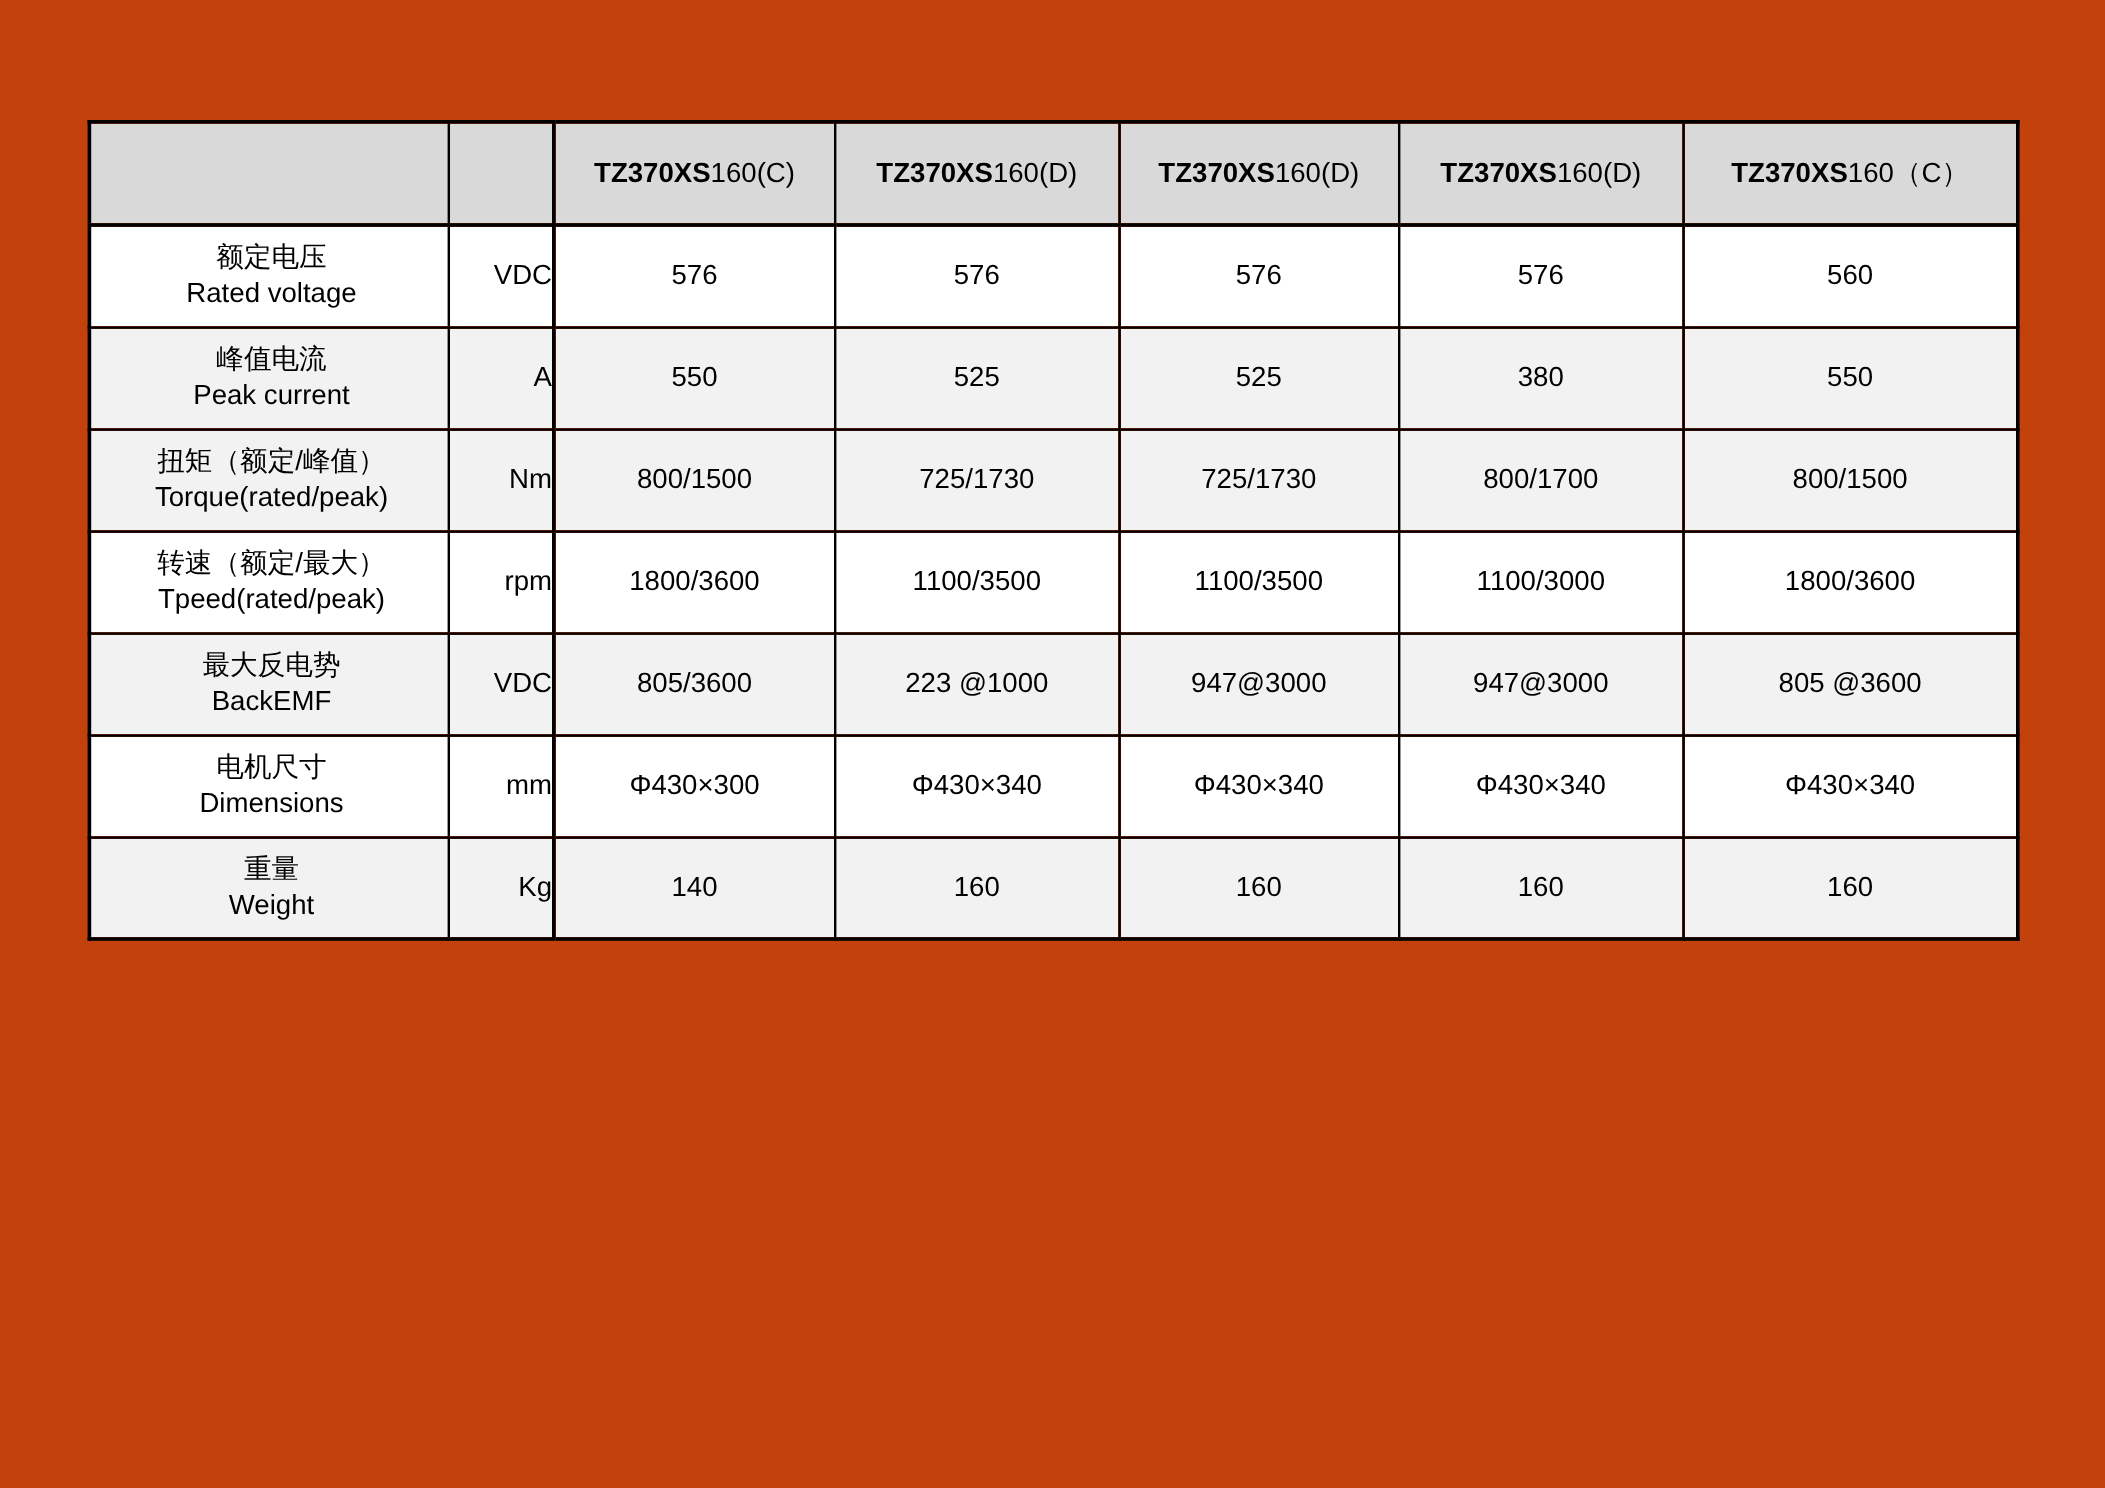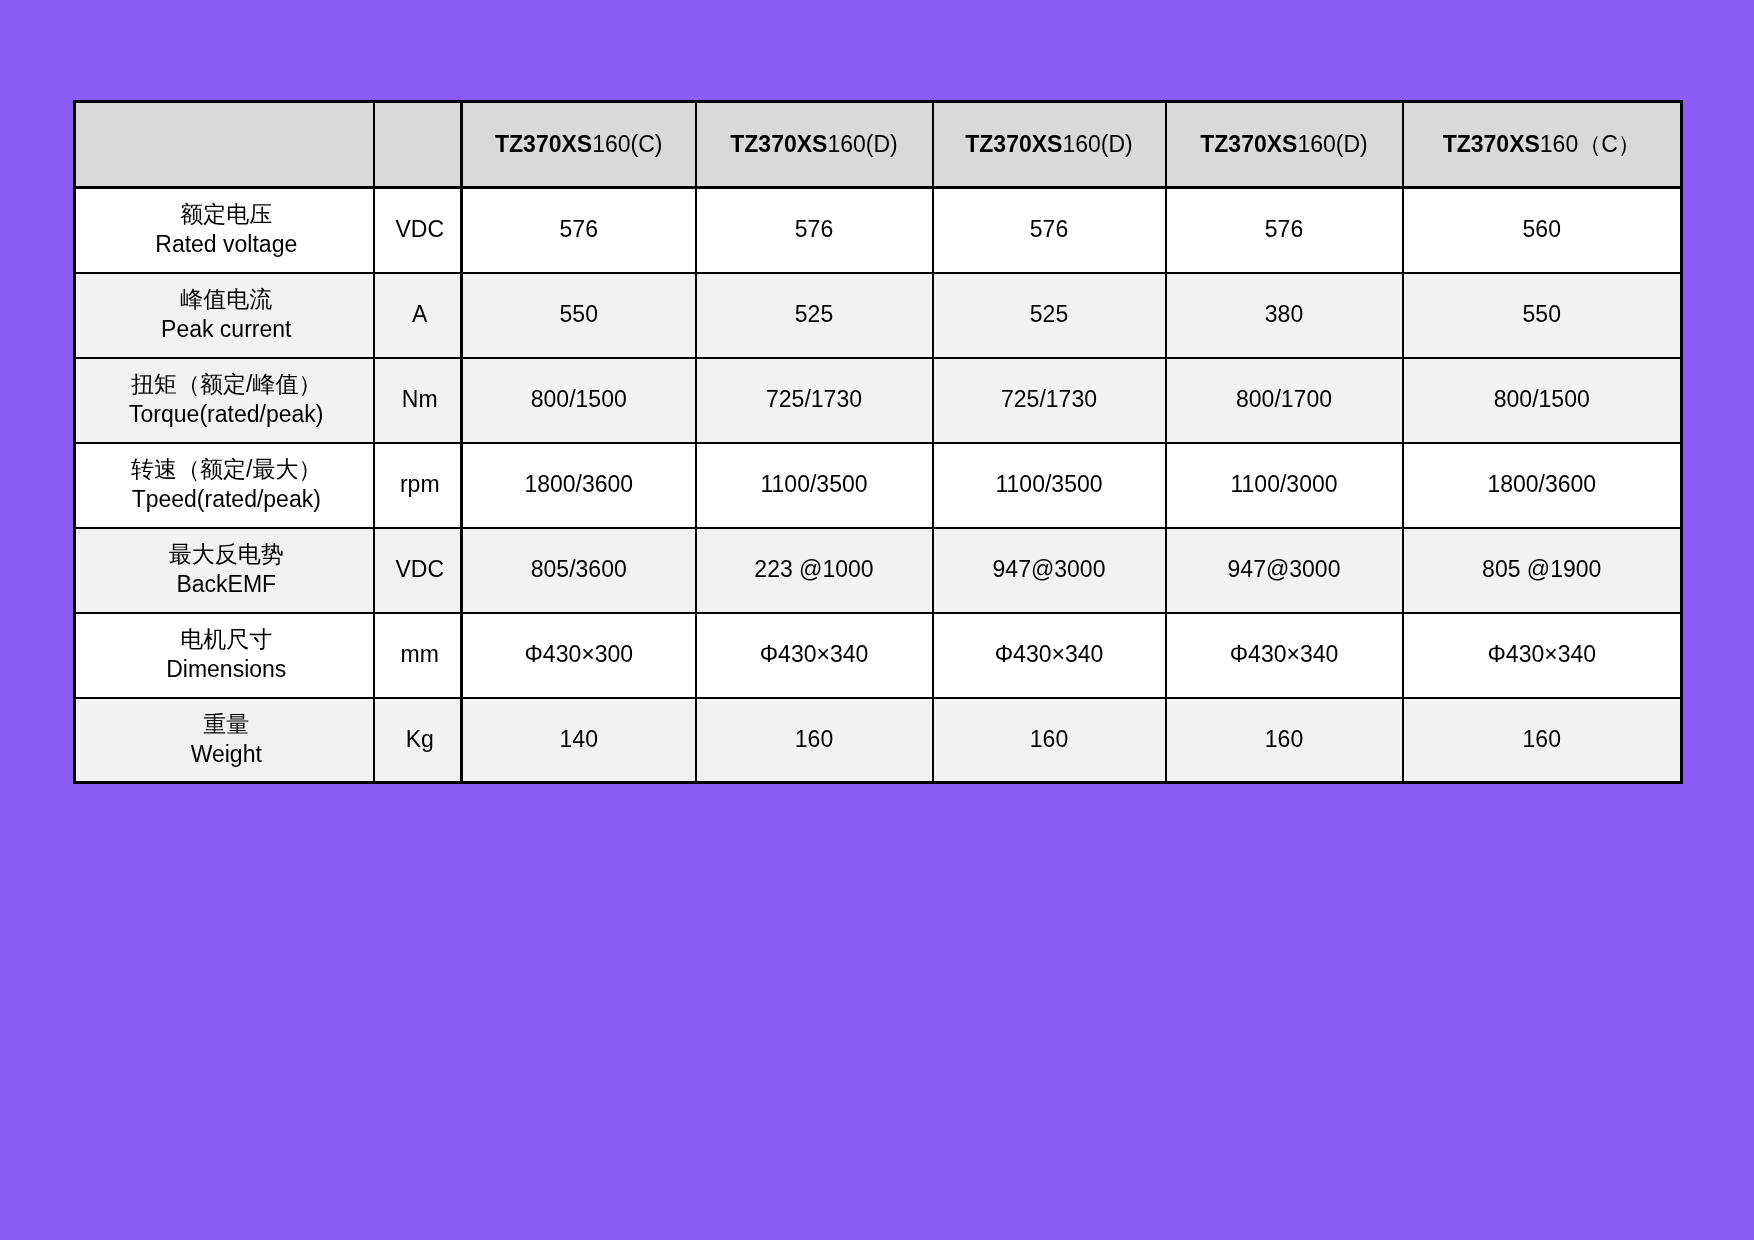--- a/index.html
+++ b/index.html
@@ -8,21 +8,21 @@
     background: #ffffff;
     width: 1754px;
     height: 1240px;
     font-family: "Liberation Sans", "DejaVu Sans", sans-serif;
     color: #000000;
   }
   .page {
     position: relative;
     width: 1754px;
     height: 1240px;
-    background: #8b5cf6;
+    background: #c2410c;
     overflow: hidden;
   }
   table.spec {
     position: absolute;
     left: 73px;
     top: 100px;
     border-collapse: collapse;
     table-layout: fixed;
     border: 3px solid #000000;
     font-size: 23px;
@@ -64,21 +64,21 @@
 
   td.label-cell {
     text-align: center;
     padding-left: 8px;
     padding-right: 4px;
   }
   td.label-cell .zh { display: block; }
   td.label-cell .en { display: block; }
 
   td.unit-cell {
-    text-align: center;
+    text-align: right;
     padding-left: 5px;
   }
   td.val {
     text-align: center;
   }
 </style>
 </head>
 <body>
 
 <div class="page">
@@ -160,21 +160,21 @@
     <tr class="datarow stripe">
       <td class="label-cell">
         <span class="zh">最大反电势</span>
         <span class="en">BackEMF</span>
       </td>
       <td class="unit-cell">VDC</td>
       <td class="val">805/3600</td>
       <td class="val">223 @1000</td>
       <td class="val">947@3000</td>
       <td class="val">947@3000</td>
-      <td class="val">805 @1900</td>
+      <td class="val">805 @3600</td>
     </tr>
 
     <tr class="datarow plain">
       <td class="label-cell">
         <span class="zh">电机尺寸</span>
         <span class="en">Dimensions</span>
       </td>
       <td class="unit-cell">mm</td>
       <td class="val">Φ430×300</td>
       <td class="val">Φ430×340</td>

